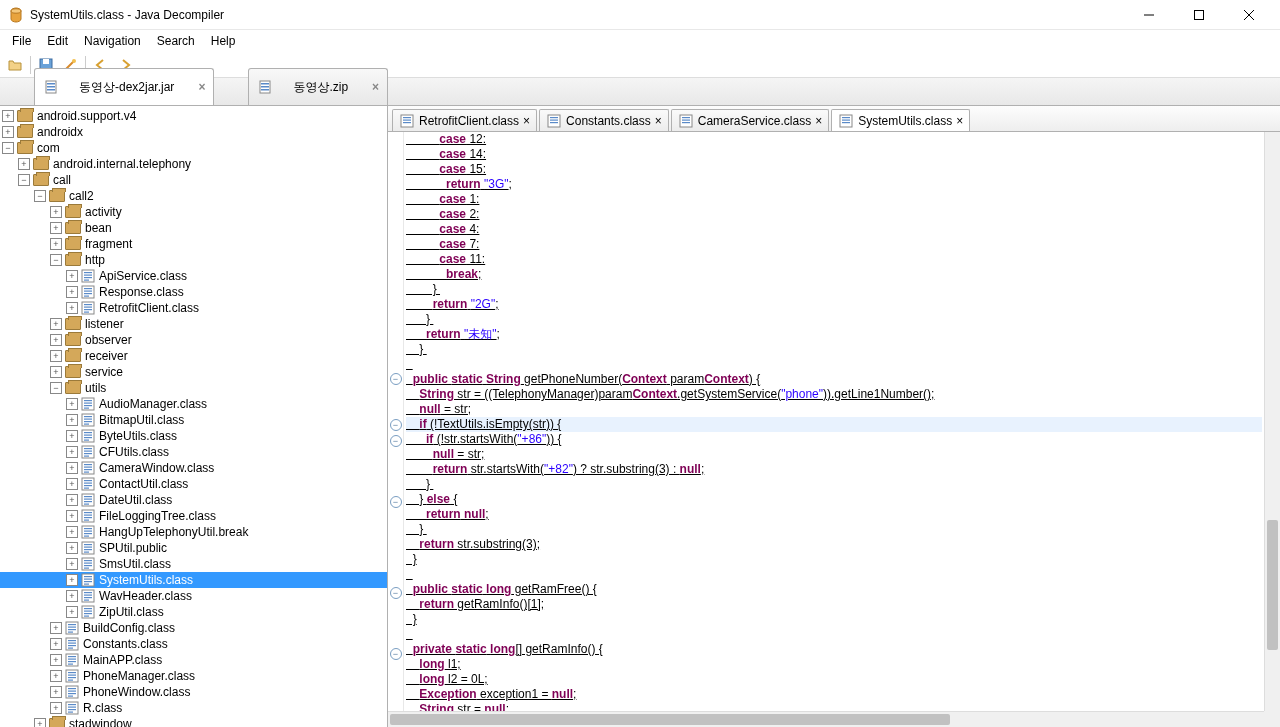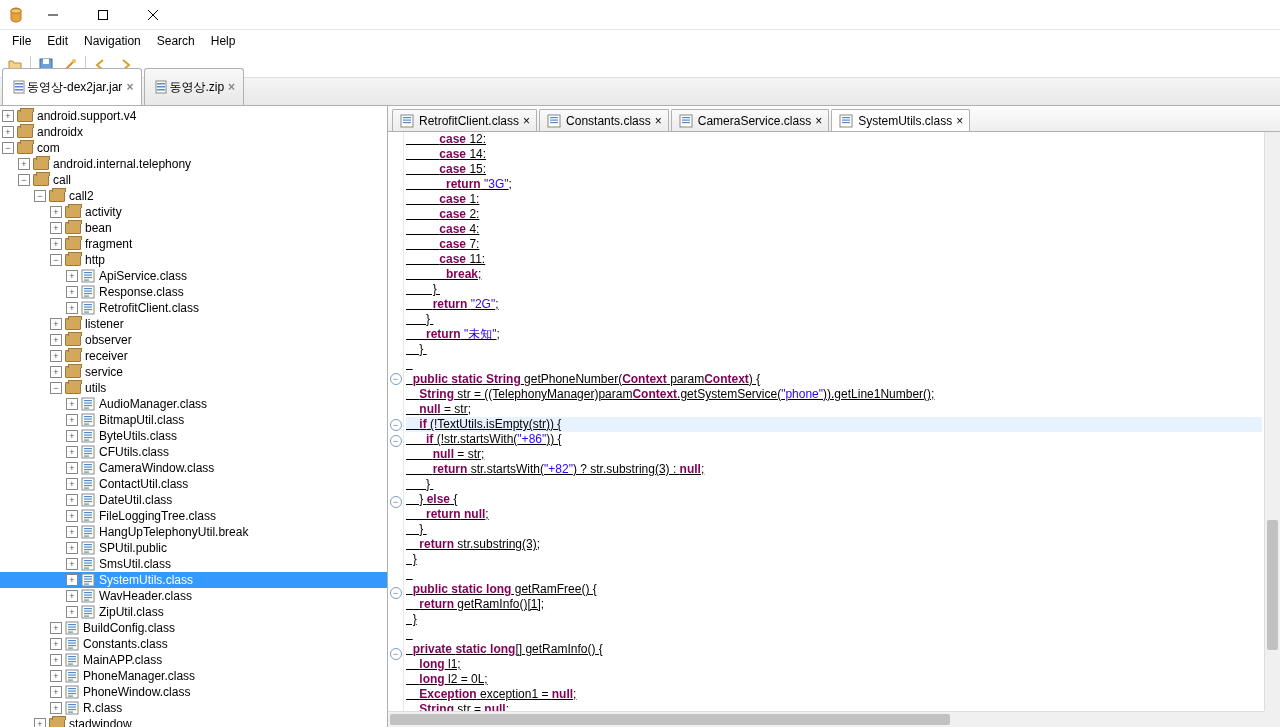--- a/index.html
+++ b/index.html
@@ -8,21 +8,21 @@
 .title-icon { width: 16px; height: 16px; display: inline-flex; align-items: center; justify-content: center; margin-right: 6px; }
 .title-text { flex: 1; font-size: 12px; color: #000; }
 .wincontrols { display: flex; gap: 4px; }
 .winc { width: 46px; height: 30px; display: flex; align-items: center; justify-content: center; cursor: pointer; }
 .menubar { height: 22px; display: flex; align-items: center; padding: 0 4px; background: #fff; }
 .menu-item { padding: 2px 8px; cursor: pointer; }
 .toolbar { height: 26px; display: flex; align-items: center; padding: 2px 4px; background: #fff; border-bottom: 1px solid #ddd; gap: 2px; }
 .tb-btn { width: 22px; height: 22px; display: flex; align-items: center; justify-content: center; cursor: pointer; border-radius: 2px; }
 .tb-sep { width: 1px; height: 18px; background: #ccc; margin: 0 2px; }
 .tabbar { height: 28px; background: linear-gradient(#f5f5f5,#e8e8e8); display: flex; align-items: flex-end; padding: 0 2px; border-bottom: 1px solid #b0b0b0; }
-.tab { height: 24px; padding: 18px 8px; display: flex; align-items: center; gap: 0; background: #fff; border: 1px solid #b0b0b0; border-bottom: none; border-radius: 3px 3px 0 0; margin-right: 2px; cursor: pointer; }
+.tab { height: 24px; padding: 18px 8px; display: flex; align-items: center; gap: 20px; background: #fff; border: 1px solid #b0b0b0; border-bottom: none; border-radius: 3px 3px 0 0; margin-right: 2px; cursor: pointer; margin-left: 32px; }
 .tab.inactive { background: linear-gradient(#f8f8f8,#e8e8e8); }
 .tab .x { margin-left: 4px; color: #888; font-weight: bold; cursor: pointer; }
 .ficon { width: 16px; height: 16px; display: inline-flex; align-items: center; justify-content: center; }
 .main { flex: 1; display: flex; overflow: hidden; }
 .sidebar { width: 388px; border-right: 1px solid #b0b0b0; background: #fff; overflow: auto; }
 .tree { padding: 2px 0; }
 .node { display: flex; align-items: center; height: 16px; padding: 0 2px; white-space: nowrap; cursor: pointer; }
 .node.selected { background: #3399ff; color: #fff; }
 .exp { width: 12px; height: 12px; display: inline-flex; align-items: center; justify-content: center; border: 1px solid #888; background: #fff; color: #555; font-size: 9px; line-height: 1; margin-right: 3px; cursor: pointer; }
 .pkg { width: 16px; height: 12px; background: #d4a85a; border: 1px solid #9b7a3a; display: inline-block; margin-right: 4px; border-radius: 1px; position: relative; }
@@ -52,20 +52,21 @@
 </head>
 <body>
 
 <div class="titlebar">
   <span class="title-icon">
     <svg width="16" height="16" viewBox="0 0 16 16">
         <path d="M3 4 C3 2 6 1 8 1 C10 1 13 2 13 4 L13 12 C13 14 10 15 8 15 C6 15 3 14 3 12 Z" fill="#e8a33d" stroke="#b87820"></path>
         <ellipse cx="8" cy="4" rx="5" ry="2.2" fill="#f4c77a" stroke="#b87820"></ellipse>
       </svg>
   </span>
+  <span class="title-text">SystemUtils.class - Java Decompiler</span>
   <div class="wincontrols">
     <div class="winc">
         <svg width="10" height="10">
           <line x1="0" y1="5" x2="10" y2="5" stroke="#000"></line>
         </svg>
       </div>
     <div class="winc">
         <svg width="10" height="10">
           <rect x="0.5" y="0.5" width="9" height="9" fill="none" stroke="#000"></rect>
         </svg>

